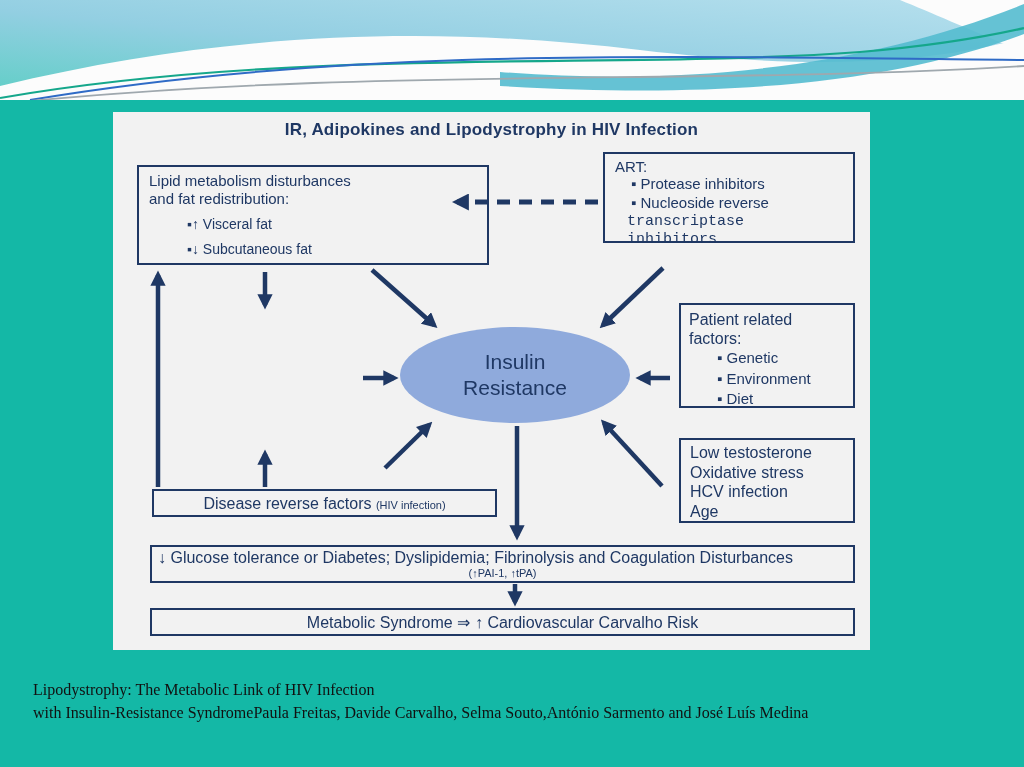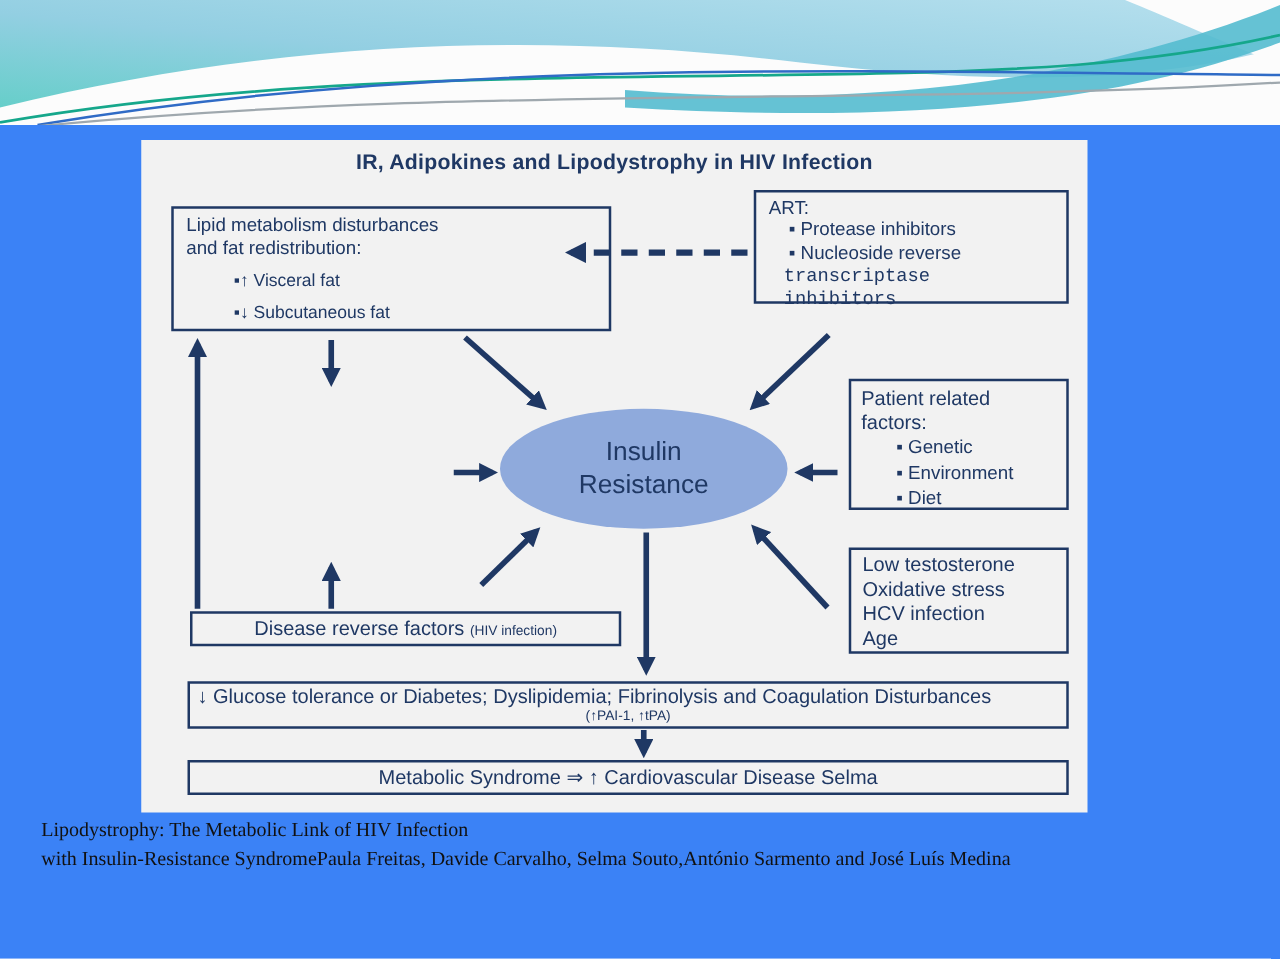--- a/index.html
+++ b/index.html
@@ -1,18 +1,18 @@
 <!DOCTYPE html>
 <html><head>
 <meta charset="utf-8">
 <style>
   * { box-sizing: border-box; margin: 0; padding: 0; }
   html,body { width:1024px; height:767px; }
   body { font-family: "Liberation Sans", sans-serif; background:#fff; }
-  .slide { position:relative; width:1024px; height:767px; background:#3b82f6; overflow:hidden; }
+  .slide { position:relative; width:1024px; height:767px; background:#14b8a6; overflow:hidden; }
 
   
   .banner { position:absolute; left:0; top:0; width:1024px; height:100px; }
 
   
   .panel { position:absolute; left:113px; top:112px; width:757px; height:538px; background:#F2F2F2; }
   .panel-title { position:absolute; left:0; top:8px; width:100%; text-align:center;
                  font-size:17px; font-weight:bold; color:#1F3864; letter-spacing:.2px; }
 
   .dbox { position:absolute; border:2px solid #1F3864; color:#1F3864; }
@@ -49,21 +49,21 @@
 
   .box-metabolic { left:37px; top:496px; width:705px; height:28px; text-align:center; font-size:16px; line-height:25px; }
 
   .ellipse { position:absolute; left:287px; top:215px; width:230px; height:96px;
              background:#8FAADC; border-radius:50%; display:flex; align-items:center; justify-content:center;
              text-align:center; color:#1F3864; font-size:21px; line-height:1.25; }
 
   .arrows { position:absolute; left:0; top:0; width:757px; height:538px; pointer-events:none; }
 
   
-  .caption { position:absolute; left:33px; top:653px; width:960px;
+  .caption { position:absolute; left:33px; top:678px; width:960px;
              font-family:"Liberation Serif", serif; font-size:16px; line-height:23px; color:#111; }
 </style>
 </head>
 <body>
 
 <div class="slide">
 
   <svg class="banner" viewBox="0 0 1024 100" preserveAspectRatio="none">
     <defs>
       <linearGradient id="bannerGrad" x1="0" y1="1" x2="1" y2="0">
@@ -135,21 +135,21 @@
 
     <div class="dbox box-disease">
       <span class="main">Disease reverse factors </span><span class="sub">(HIV infection)</span>
     </div>
 
     <div class="dbox box-glucose">
       <div class="main">↓ Glucose tolerance or Diabetes; Dyslipidemia; Fibrinolysis and Coagulation Disturbances</div>
       <div class="sub">(↑PAI-1, ↑tPA)</div>
     </div>
 
-    <div class="dbox box-metabolic">Metabolic Syndrome ⇒ ↑ Cardiovascular Disease Selma</div>
+    <div class="dbox box-metabolic">Metabolic Syndrome ⇒ ↑ Cardiovascular Carvalho Risk</div>
 
     <div class="ellipse pre">Insulin
 Resistance</div>
 
   </div>
 
   <div class="caption">
     <div>Lipodystrophy: The Metabolic Link of HIV Infection</div>
     <div>with Insulin-Resistance SyndromePaula Freitas, Davide Carvalho, Selma Souto,António Sarmento and José Luís Medina</div>
   </div>

